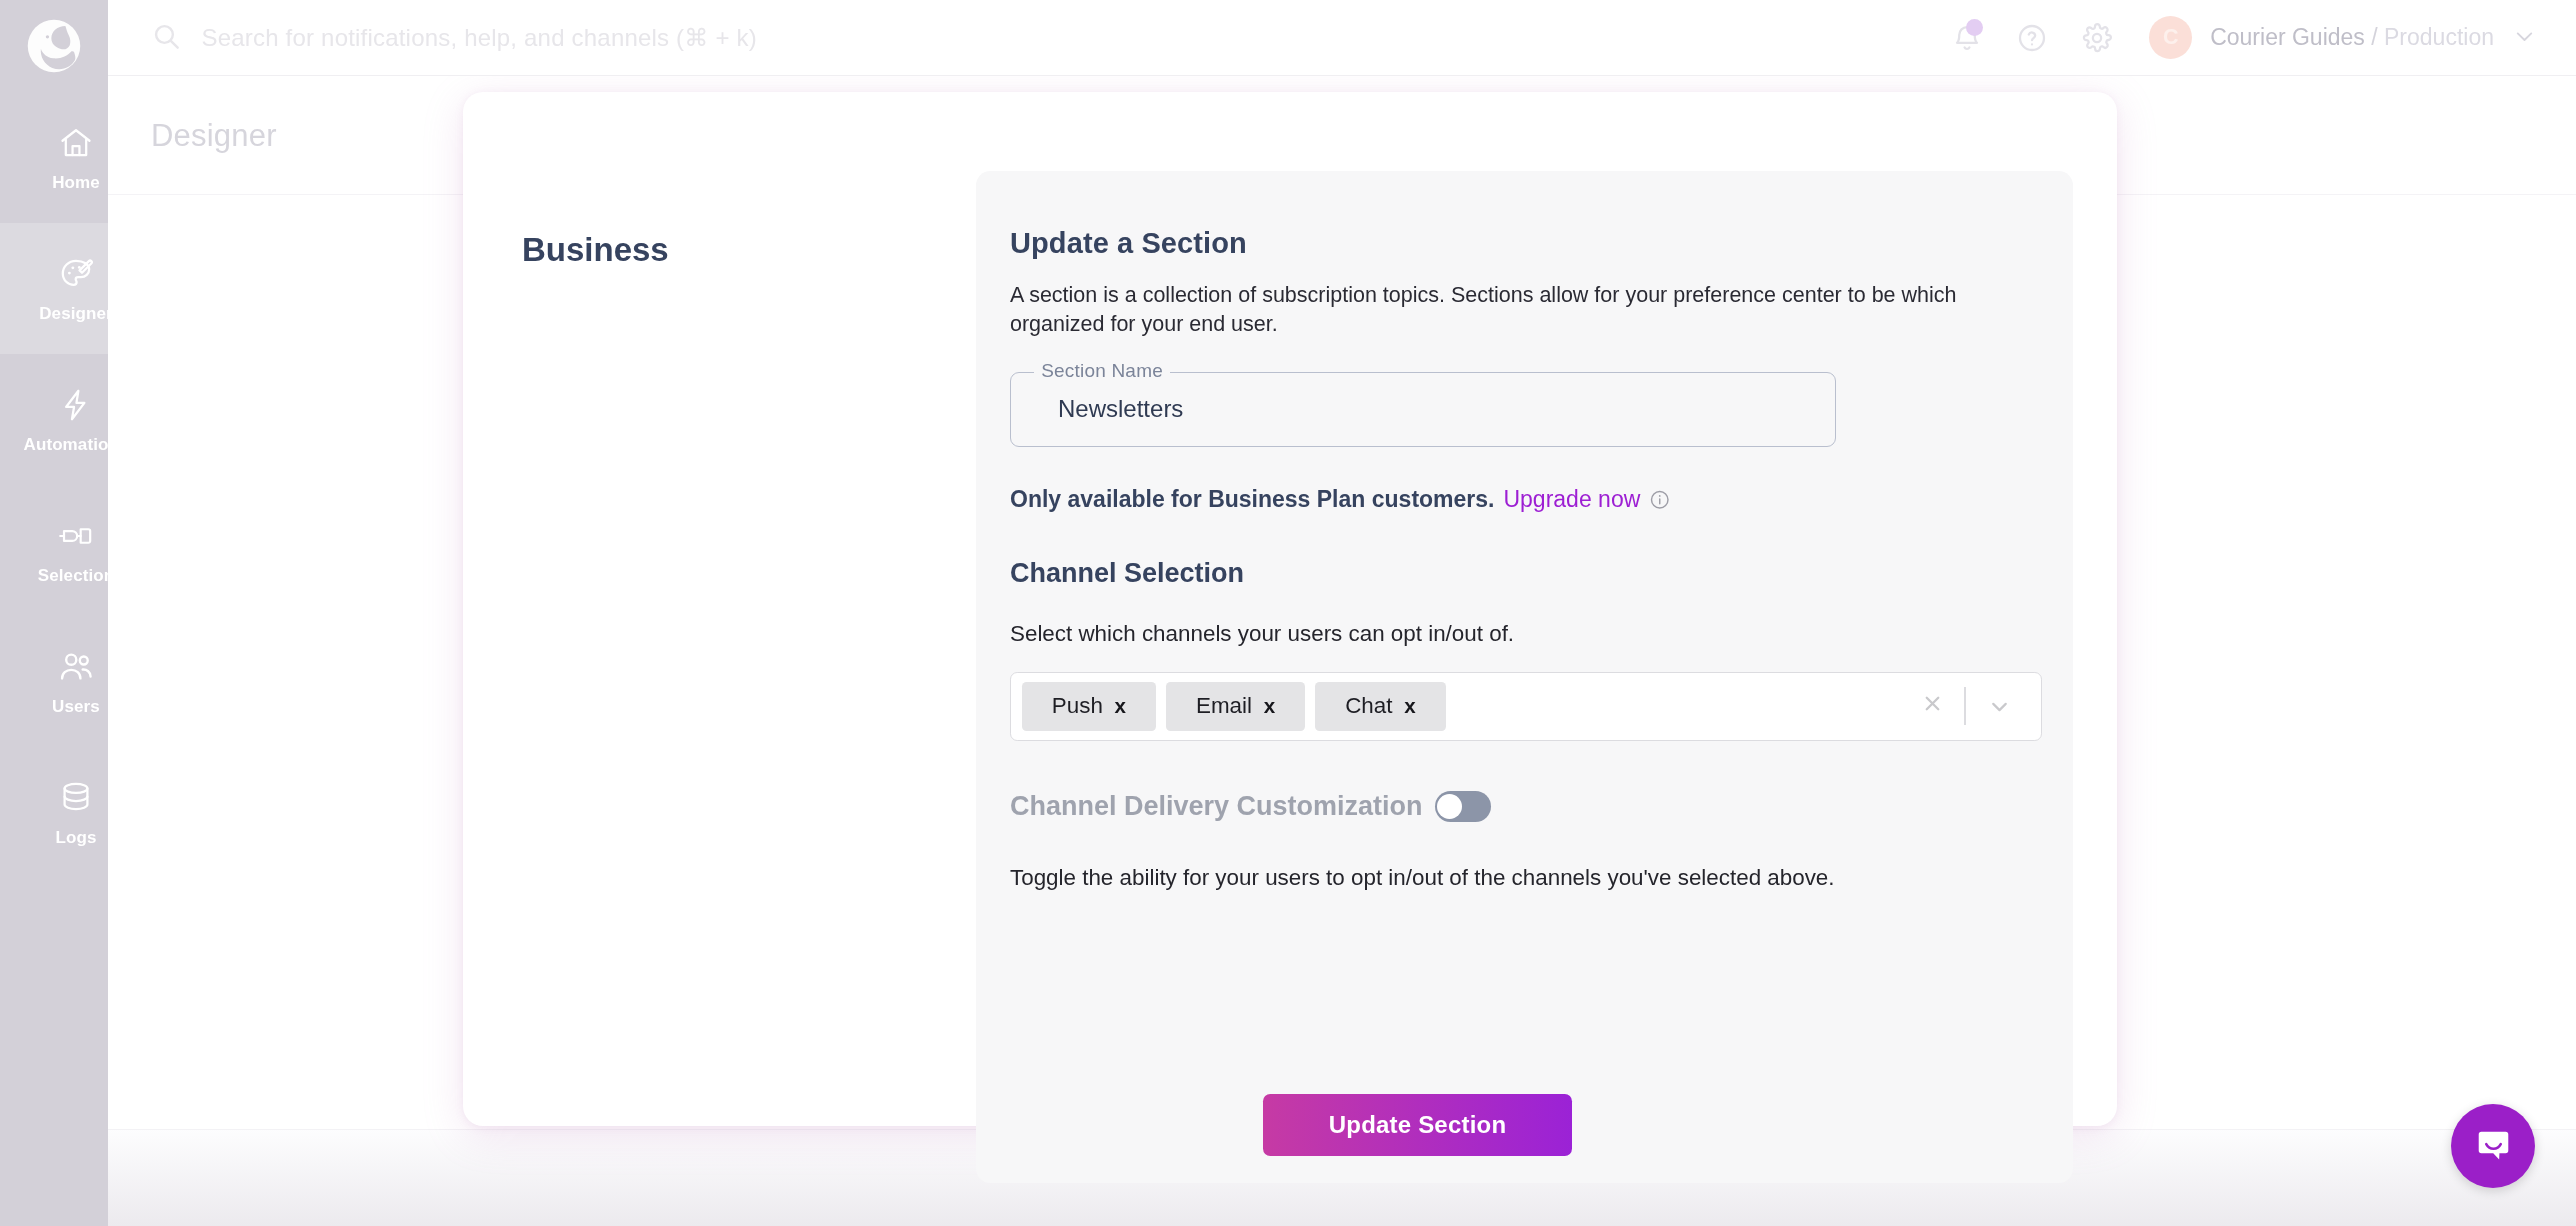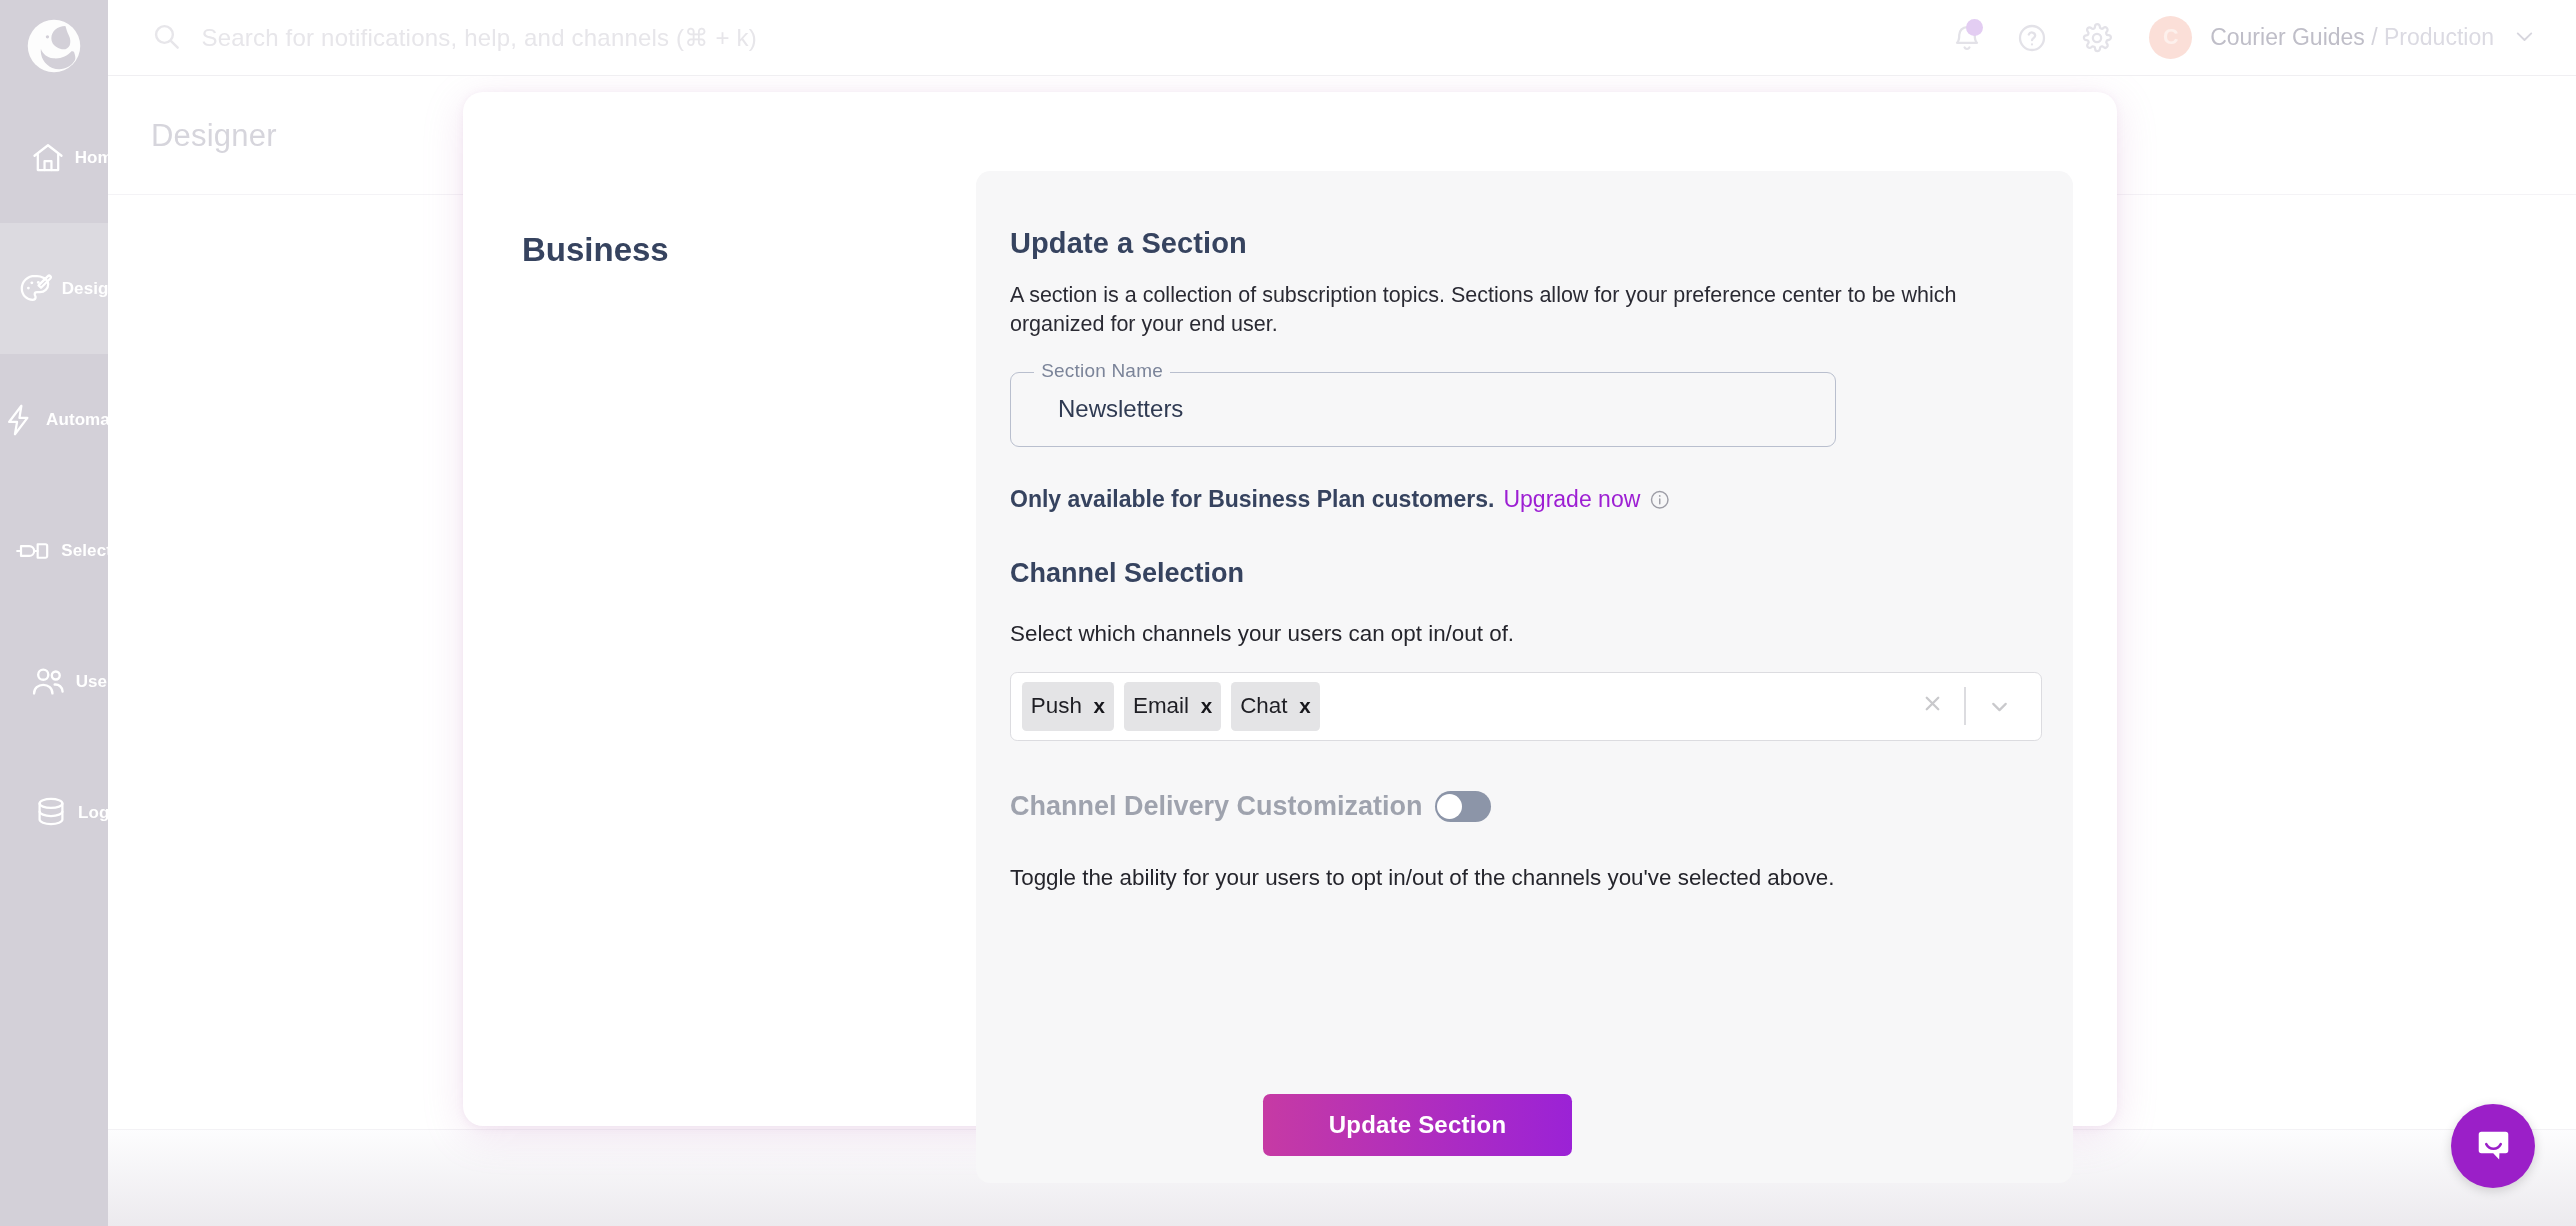--- a/index.html
+++ b/index.html
@@ -17,21 +17,21 @@
     background: #d3d0d8;
     display: flex; flex-direction: column; align-items: stretch;
     z-index: 40;
   }
   #logo-cell {
     height: 92px;
     display: flex; align-items: center; justify-content: center;
   }
   .nav-item {
     height: 131px;
-    display: flex; 
+    display: flex; flex-direction: column;
     align-items: center; justify-content: center;
     gap: 9px;
     cursor: pointer;
     position: relative;
     padding-left: 44px;
   }
   .nav-item.active { background: #dcdae0; }
   .nav-item .nav-icon {
     width: 41px; height: 41px;
     display: flex; align-items: center; justify-content: center;
@@ -238,21 +238,21 @@
     background: #ffffff;
     display: flex; align-items: center;
     padding: 0 9px 0 10.8px;
   }
   #chips { display: flex; align-items: center; gap: 10px; flex: 1; }
   .chip {
     height: 49px;
     background: #e4e4e6;
     border-radius: 4.5px;
     display: flex; align-items: center; gap: 11.7px;
-    padding: 0 9px;
+    padding: 0 30px;
     cursor: pointer;
   }
   .chip-label { font-size: 22.4px; color: #1e1e24; }
   .chip-x { font-size: 20.6px; font-weight: 700; color: #17171c; line-height: 1; }
   #ms-clear {
     font-size: 27px; color: #c9c9cc;
     padding: 0 20px; cursor: pointer; line-height: 1;
   }
   #ms-sep { width: 1.3px; height: 38px; background: #dcdce0; }
   #ms-caret { padding: 0 20px 0 21.5px; cursor: pointer; display: flex; align-items: center; }

